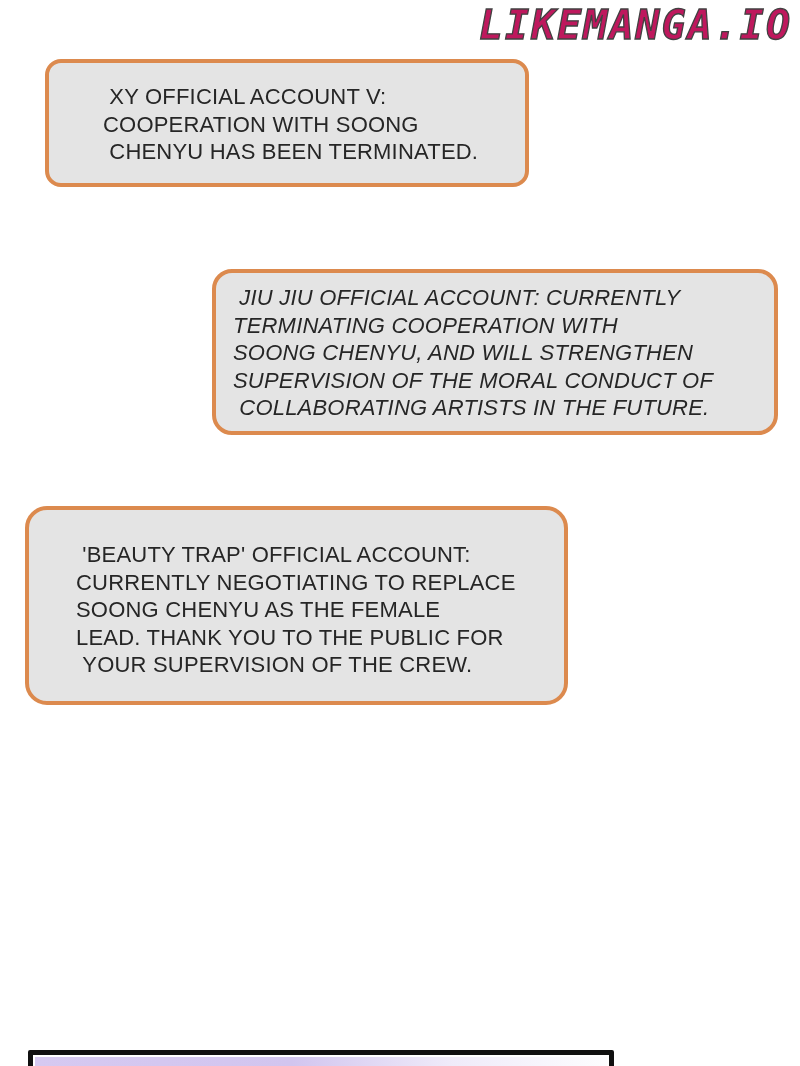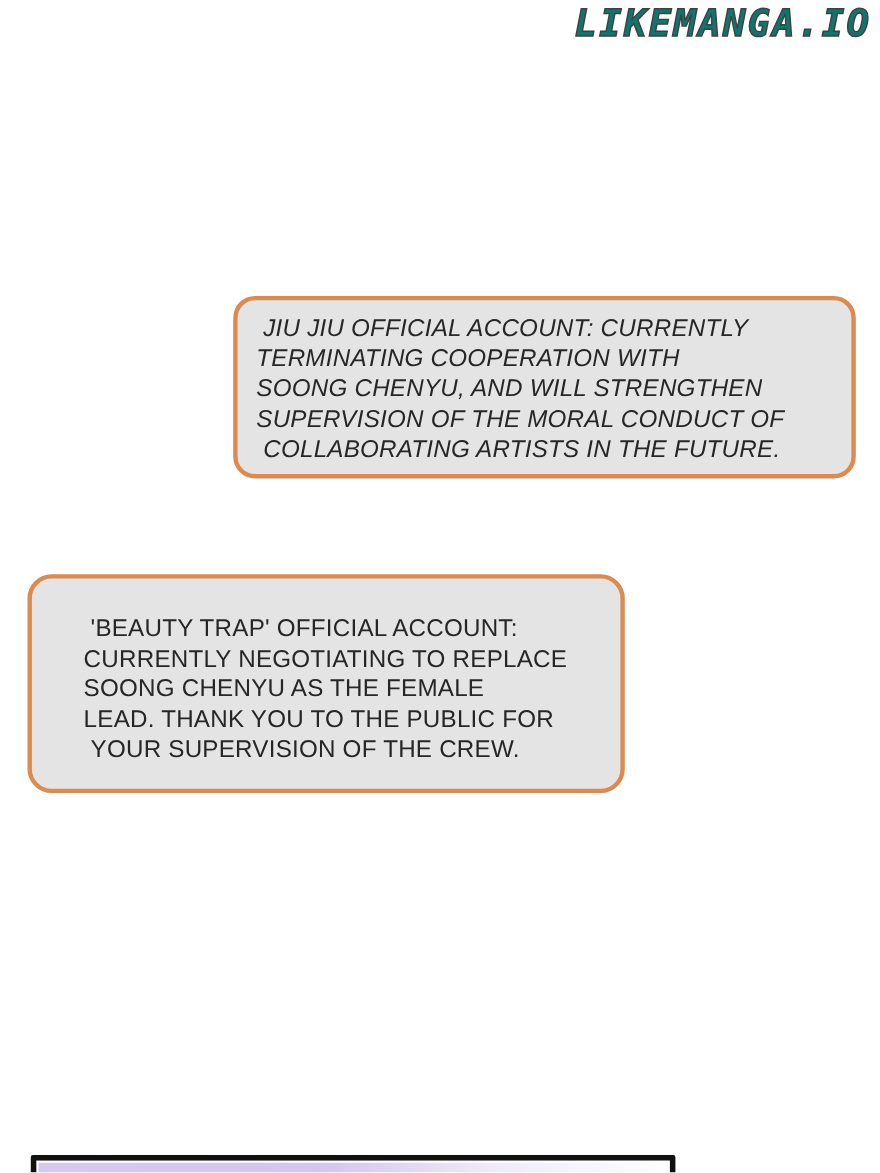--- a/index.html
+++ b/index.html
@@ -13,23 +13,23 @@
   }
 
   
   .watermark {
     position: absolute;
     top: 2px;
     right: 8px;
     font-family: "DejaVu Sans Mono", monospace;
     font-style: italic;
     font-weight: bold;
-    font-size: 34px;
+    font-size: 40px;
     letter-spacing: 2px;
-    color: #0f766e;
+    color: #be185d;
     -webkit-text-stroke: 1.3px #414141;
     white-space: nowrap;
   }
 
   
   .bubble {
     position: absolute;
     box-sizing: border-box;
     background: #e4e4e4;
     border: 4px solid #dc8a4e;
@@ -46,21 +46,21 @@
     padding: 20px 6px 0 54px;
   }
   .bubble-2 {
     left: 212px; top: 269px;
     width: 566px; height: 166px;
     border-radius: 20px;
     padding: 11px 6px 0 17px;
     font-style: italic;
   }
   .bubble-3 {
-    left: 25px; top: 522px;
+    left: 25px; top: 506px;
     width: 543px; height: 199px;
     border-radius: 22px;
     padding: 31px 6px 0 47px;
   }
 
   
   .bottom-panel {
     position: absolute;
     left: 28px; top: 1050px;
     width: 586px; height: 60px;
@@ -71,20 +71,23 @@
     box-shadow: inset 0 0 0 2px #ffffff;
   }
 </style>
 </head>
 <body>
 
 <div id="page">
 
   <div class="watermark">LIKEMANGA.IO</div>
 
+  <div class="bubble bubble-1"> XY OFFICIAL ACCOUNT V:
+COOPERATION WITH SOONG
+ CHENYU HAS BEEN TERMINATED.</div>
 
   <div class="bubble bubble-2"> JIU JIU OFFICIAL ACCOUNT: CURRENTLY
 TERMINATING COOPERATION WITH
 SOONG CHENYU, AND WILL STRENGTHEN
 SUPERVISION OF THE MORAL CONDUCT OF
  COLLABORATING ARTISTS IN THE FUTURE.</div>
 
   <div class="bubble bubble-3"> 'BEAUTY TRAP' OFFICIAL ACCOUNT:
 CURRENTLY NEGOTIATING TO REPLACE
 SOONG CHENYU AS THE FEMALE

